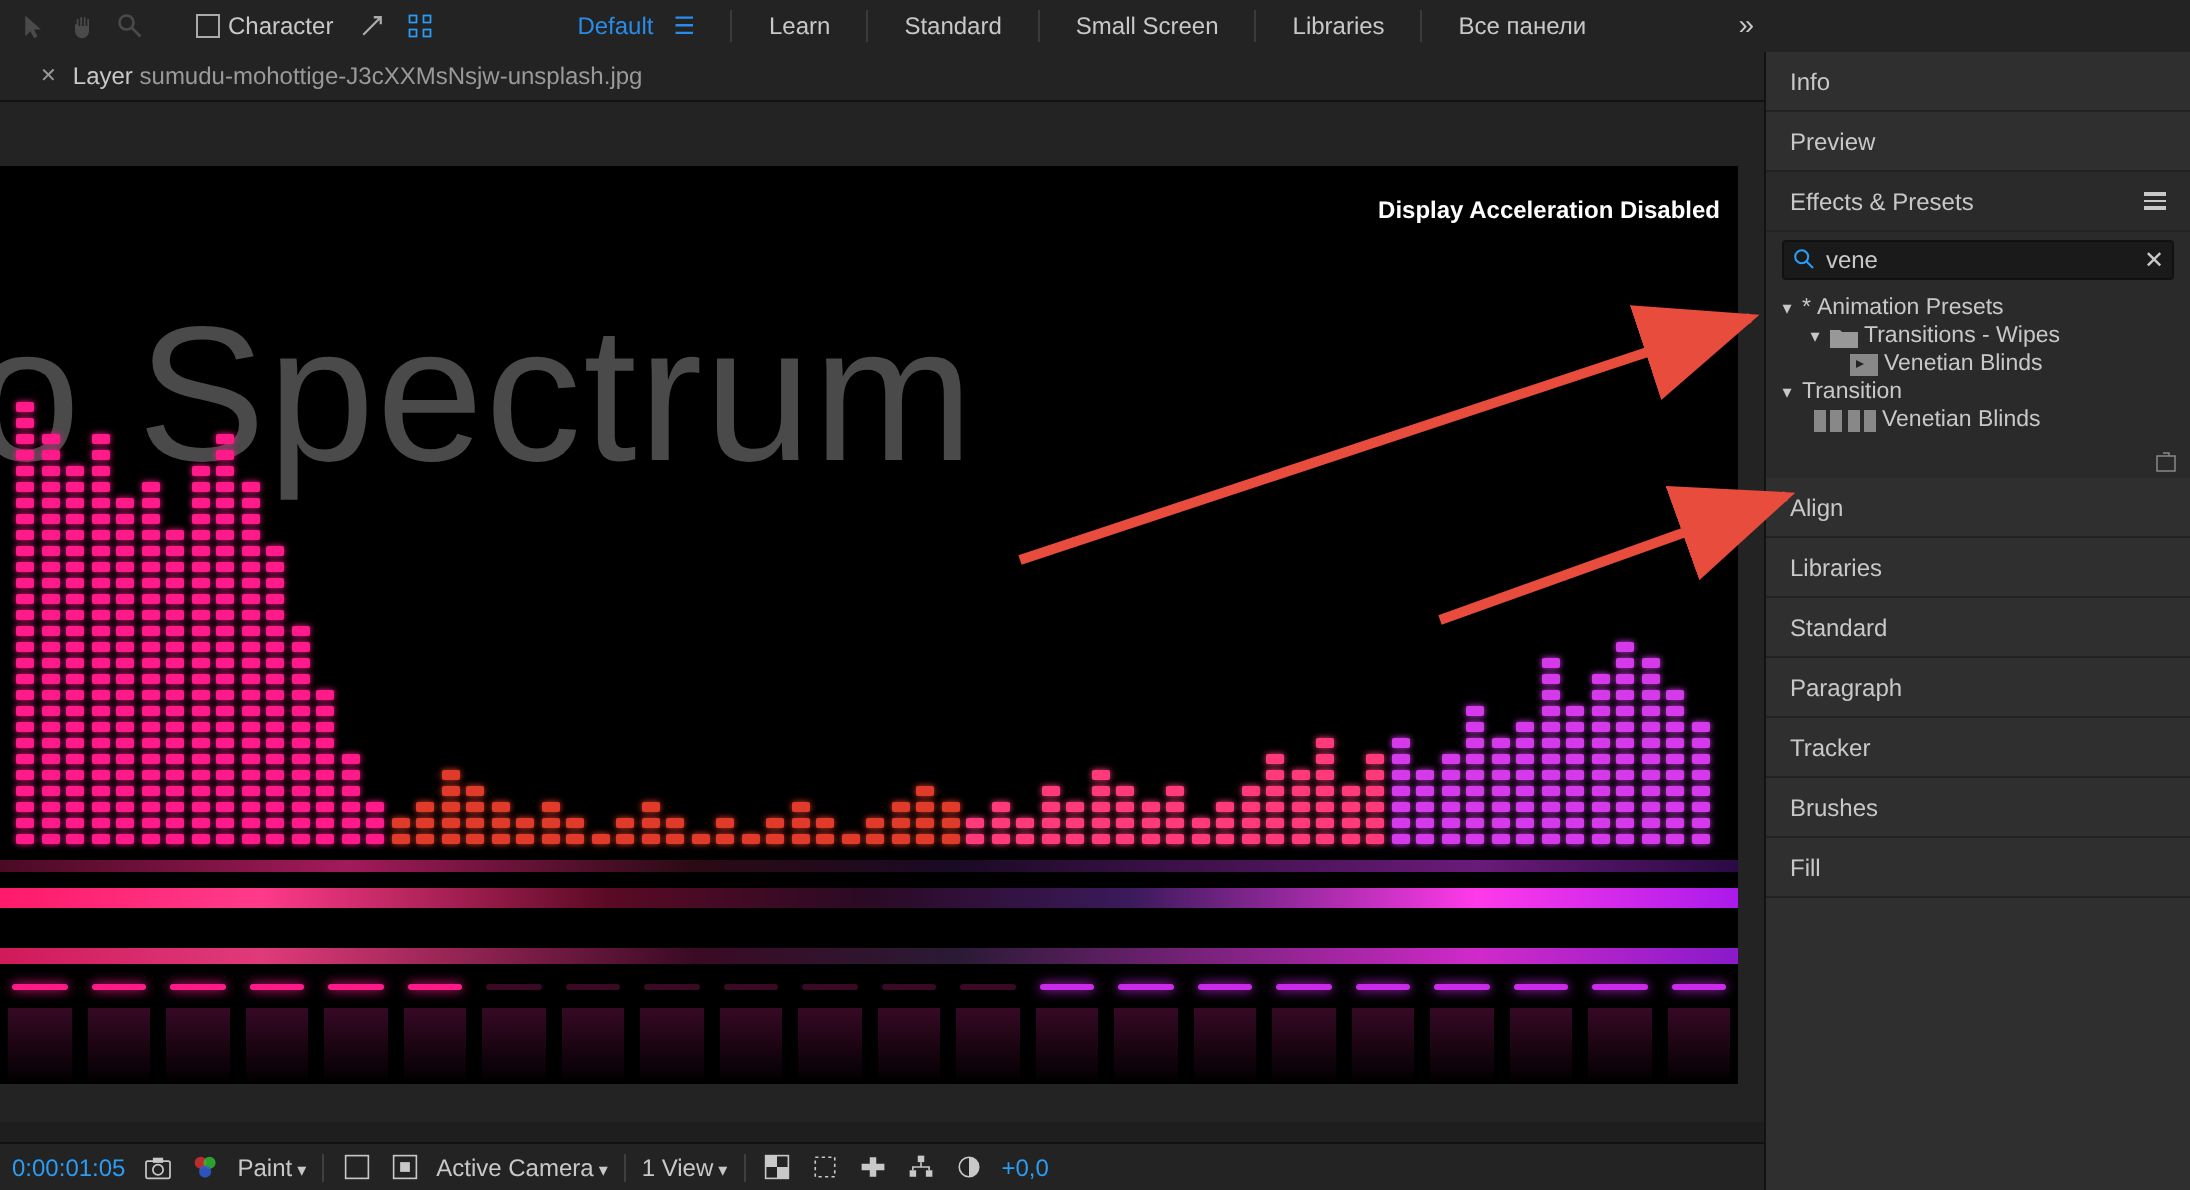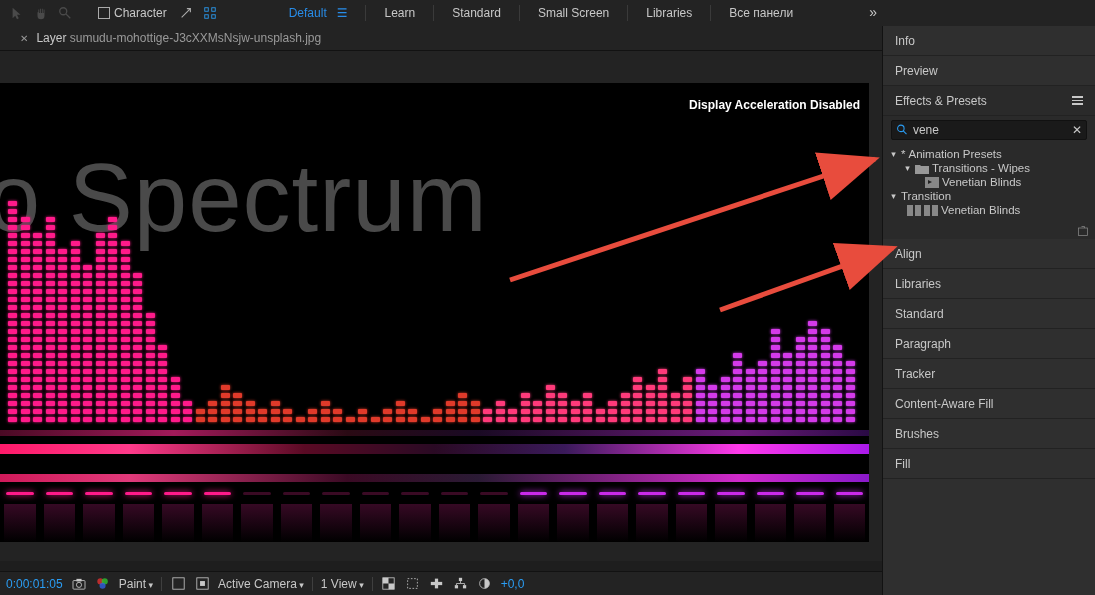--- a/index.html
+++ b/index.html
@@ -991,21 +991,20 @@
           <rect x="2" y="4" width="12" height="10" fill="none" stroke="#888"></rect>
           <path d="M6 2h4v2" fill="none" stroke="#888"></path>
         </svg>
     </div>
 
     <div class="rc-row">Align</div>
     <div class="rc-row">Libraries</div>
     <div class="rc-row">Standard</div>
     <div class="rc-row">Paragraph</div>
     <div class="rc-row">Tracker</div>
-    <div class="rc-row">Content-Aware Fill</div>
     <div class="rc-row">Brushes</div>
     <div class="rc-row">Fill</div>
   </div>
 
   <svg class="arrows" width="1095" height="595">
     <defs>
       <marker id="ah" markerWidth="14" markerHeight="14" refX="11" refY="5" orient="auto">
         <path d="M0 0 L12 5 L0 10 z" fill="#e84c3d"></path>
       </marker>
     </defs>

